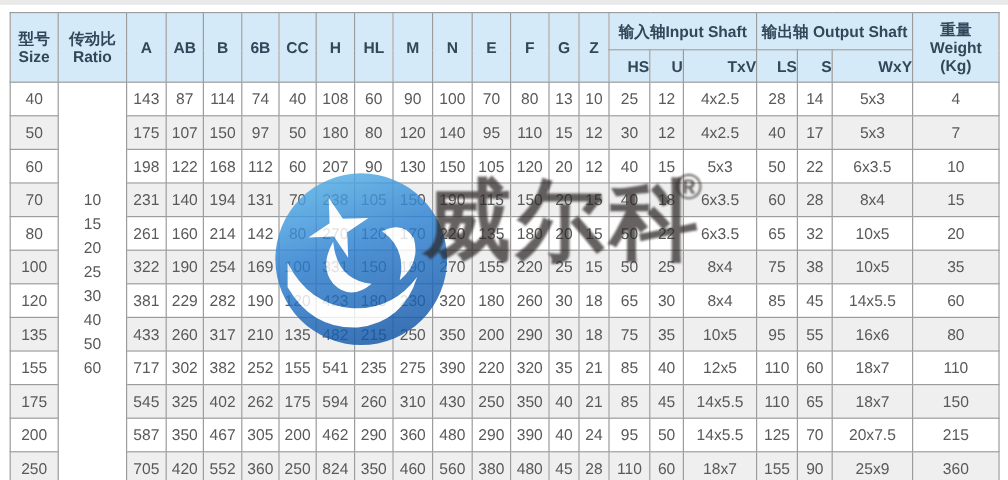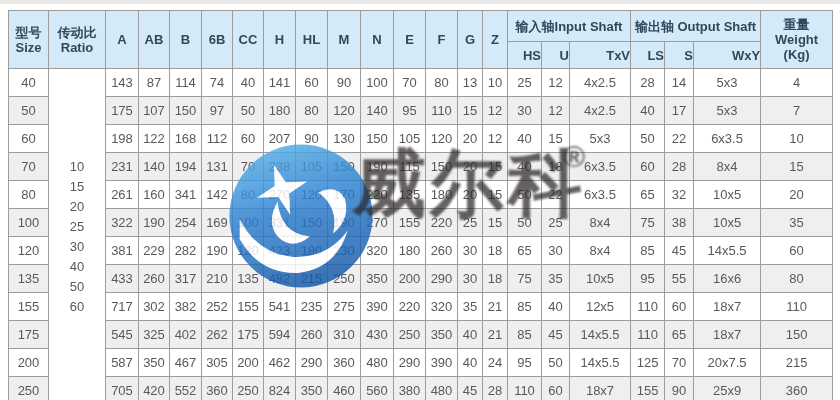--- a/index.html
+++ b/index.html
@@ -174,21 +174,21 @@
             <div>30</div>
             <div>40</div>
             <div>50</div>
             <div>60</div>
           </td>
           <td>143</td>
           <td>87</td>
           <td>114</td>
           <td>74</td>
           <td>40</td>
-          <td>141</td>
+          <td>108</td>
           <td>60</td>
           <td>90</td>
           <td>100</td>
           <td>70</td>
           <td>80</td>
           <td>13</td>
           <td>10</td>
           <td>25</td>
           <td>12</td>
           <td>4x2.5</td>
@@ -263,21 +263,21 @@
           <td>6x3.5</td>
           <td>60</td>
           <td>28</td>
           <td>8x4</td>
           <td>15</td>
         </tr>
         <tr>
           <td>80</td>
           <td>261</td>
           <td>160</td>
-          <td>341</td>
+          <td>214</td>
           <td>142</td>
           <td>80</td>
           <td>270</td>
           <td>120</td>
           <td>170</td>
           <td>220</td>
           <td>135</td>
           <td>180</td>
           <td>20</td>
           <td>15</td>

